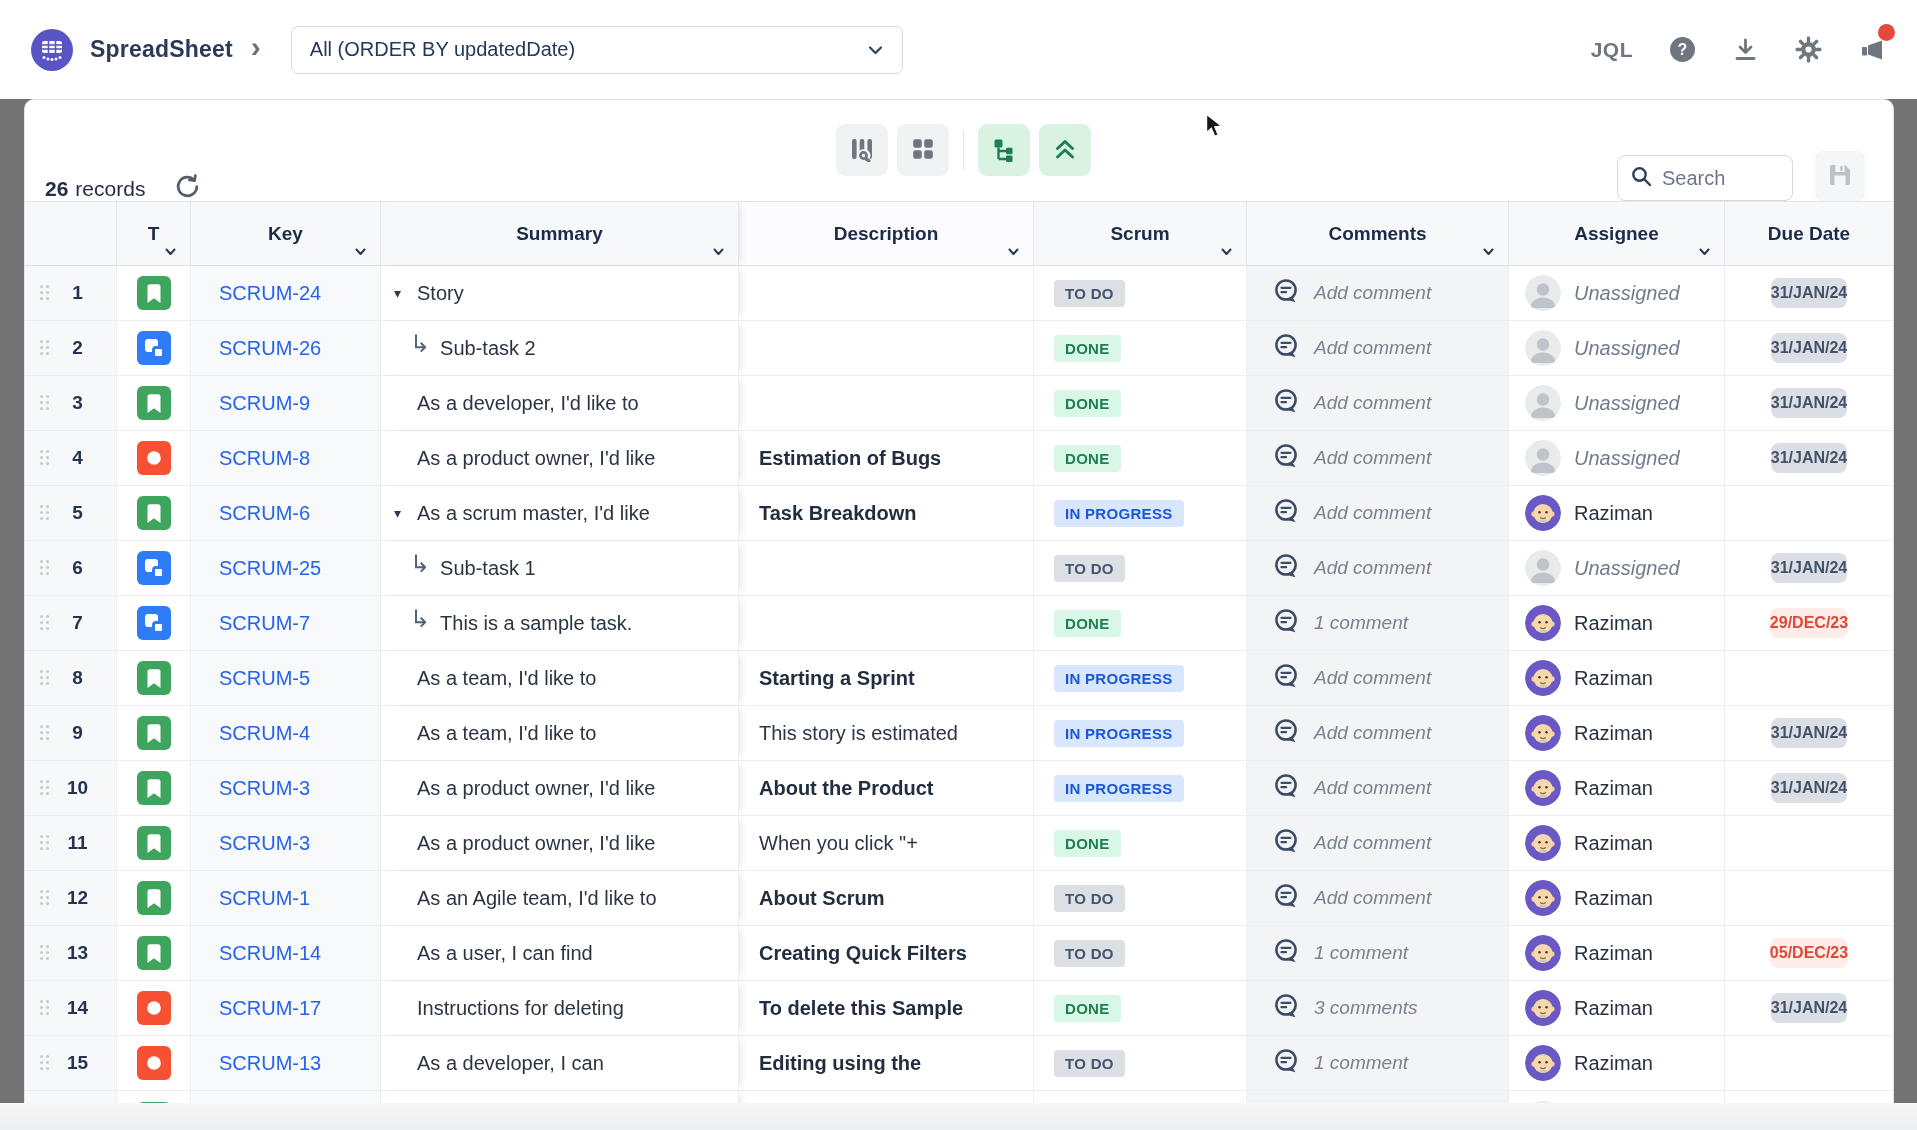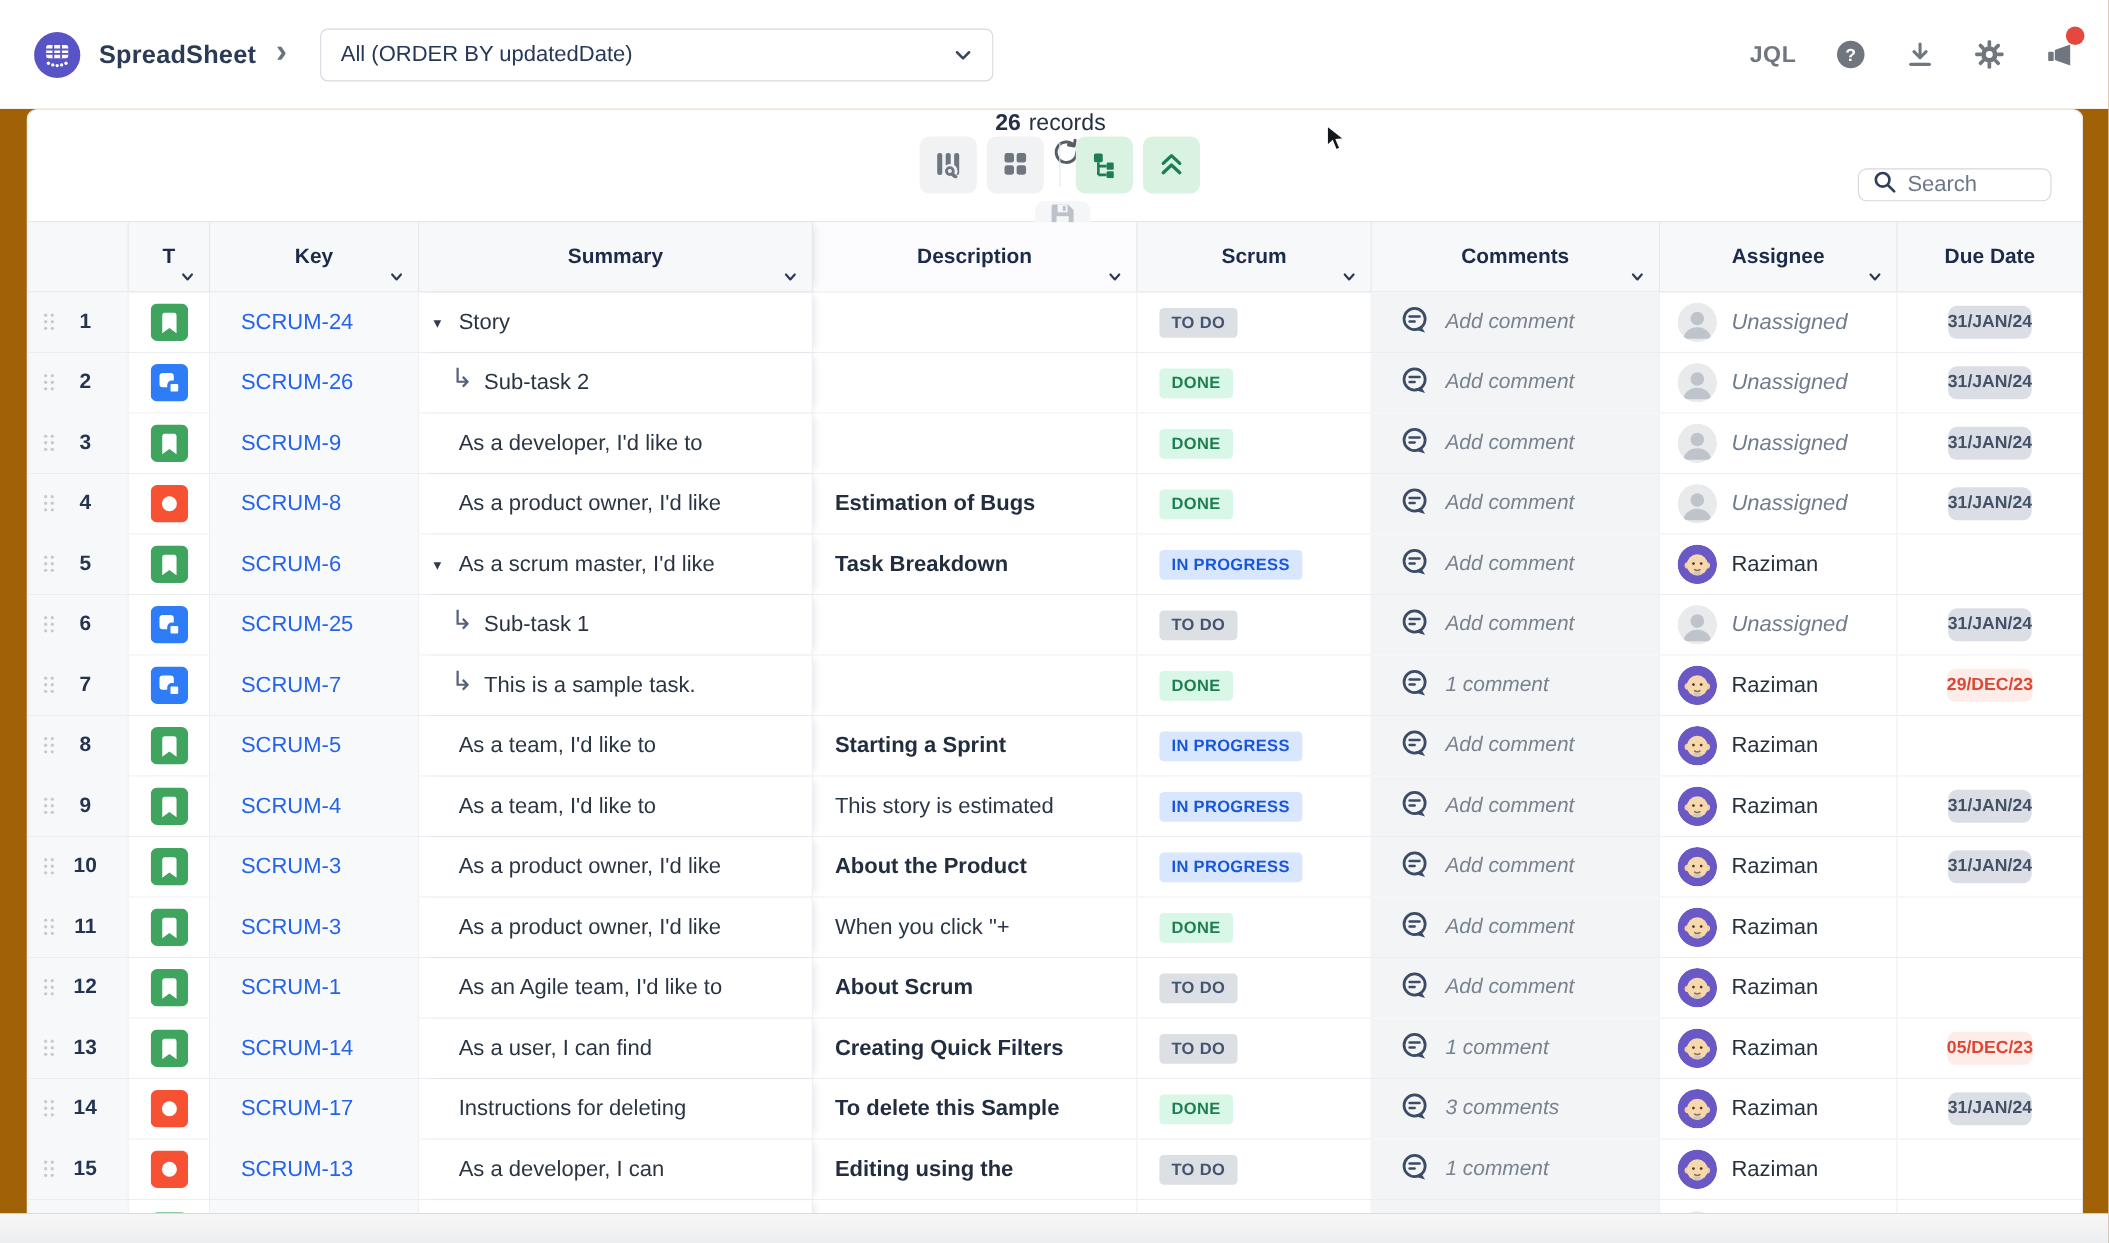--- a/index.html
+++ b/index.html
@@ -1,34 +1,34 @@
 <!DOCTYPE html>
 <html><head>
 <meta charset="utf-8">
 <style>
   * { box-sizing: border-box; margin: 0; padding: 0; }
   body { background:#fff; font-family:"Liberation Sans", sans-serif; }
-  .stage { position:relative; width:1917px; height:1130px; background:#a16207; overflow:hidden; }
+  .stage { position:relative; width:1917px; height:1130px; background:#737373; overflow:hidden; }
 
   
   .topbar { position:absolute; top:0; left:0; width:100%; height:99px; display:flex; align-items:center; padding:0 30px; background:#fff; }
   .logo { width:44px; height:44px; display:inline-flex; flex:none; }
   .title { font-size:23px; font-weight:700; color:#2B3A55; margin-left:16px; letter-spacing:.2px; }
   .crumb { font-size:30px; color:#68727E; margin:0 18px 6px 18px; font-weight:700; }
   .filter { width:612px; height:48px; border:1.5px solid #D6DAE0; border-radius:7px; background:#fff; display:flex; align-items:center; padding:0 18px; margin-left:12px; cursor:pointer; }
   .filter .fval { font-size:20px; color:#253858; flex:1; white-space:nowrap; overflow:hidden; }
   .filter .fchev { flex:none; display:inline-flex; margin-left:10px; }
   .tb-right { margin-left:auto; display:flex; align-items:center; gap:36px; }
   .jql { font-size:21px; font-weight:700; color:#6F7680; letter-spacing:.5px; cursor:pointer; }
   .hicon { display:inline-flex; cursor:pointer; position:relative; }
   .dot { position:absolute; top:-12px; right:-8px; width:17px; height:17px; border-radius:50%; background:#E5483C; }
 
   
   .panel { position:absolute; left:24px; top:99px; width:1870px; height:1004px; border:1px solid #E3E5E9; border-bottom:none; border-radius:10px 10px 0 0; background:#fff; overflow:hidden; }
-  .tools { position:relative; height:101px; display:flex; align-items:center; padding:0 28px 0 20px;flex-direction:column; }
+  .tools { position:relative; height:101px; display:flex; align-items:flex-end; padding:0 28px 0 20px; }
   .records { display:flex; align-items:baseline; gap:7px; font-size:21px; color:#253044; }
   .records b { font-weight:700; }
   .iconbtn { border:none; background:transparent; display:inline-flex; align-items:center; justify-content:center; cursor:pointer; }
   .refresh { margin-left:28px; }
   .viewbtns { position:absolute; left:811px; top:24px; display:flex; align-items:center; gap:9px; }
   .viewbtns .iconbtn { width:52px; height:52px; border-radius:9px; }
   .iconbtn.gray { background:#F1F2F4; }
   .iconbtn.green { background:#D9F2E1; }
   .vsep { width:1px; height:40px; background:#E4E6EA; margin:0 5px; }
   .search { margin-left:auto; width:176px; height:46px; border:1.5px solid #D3D7DE; border-radius:8px; display:flex; align-items:center; padding:0 12px; gap:9px; background:#fff; }

